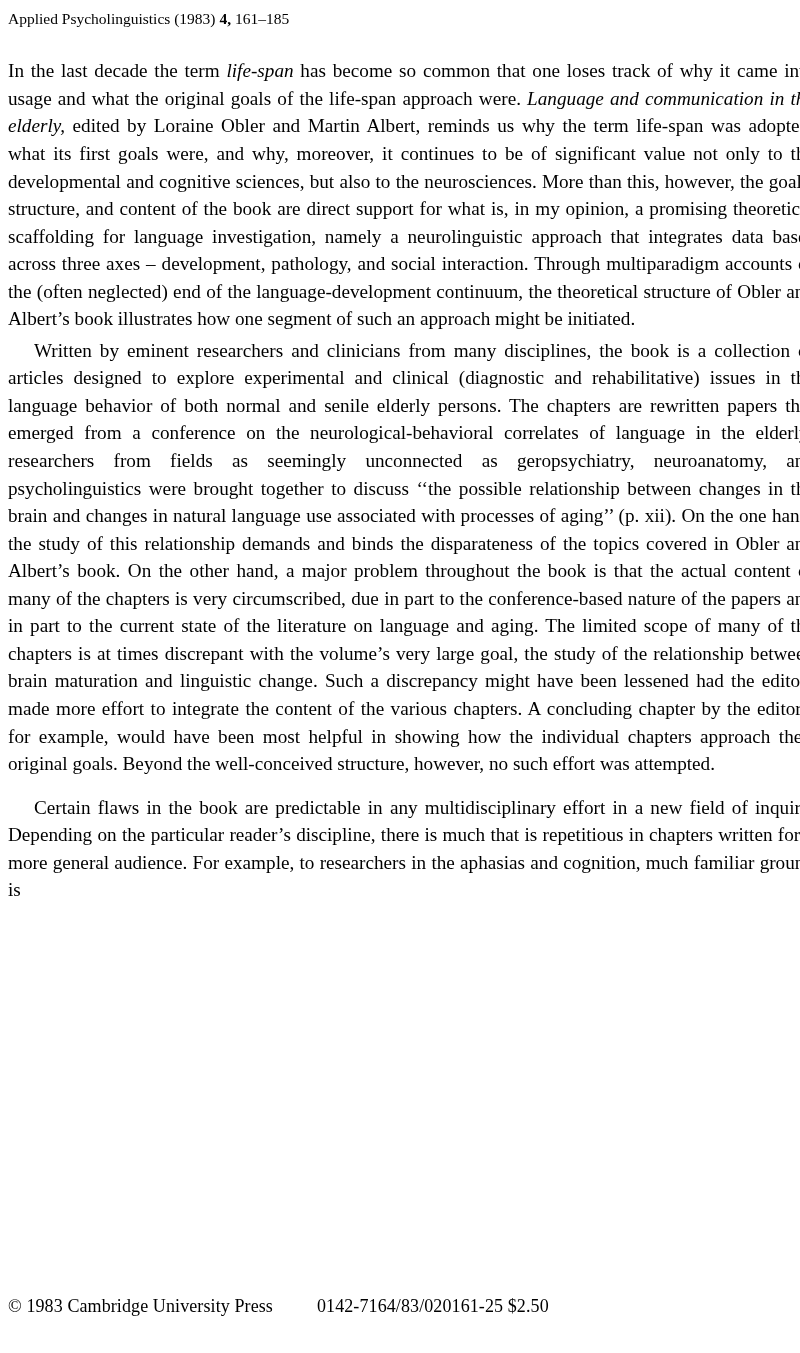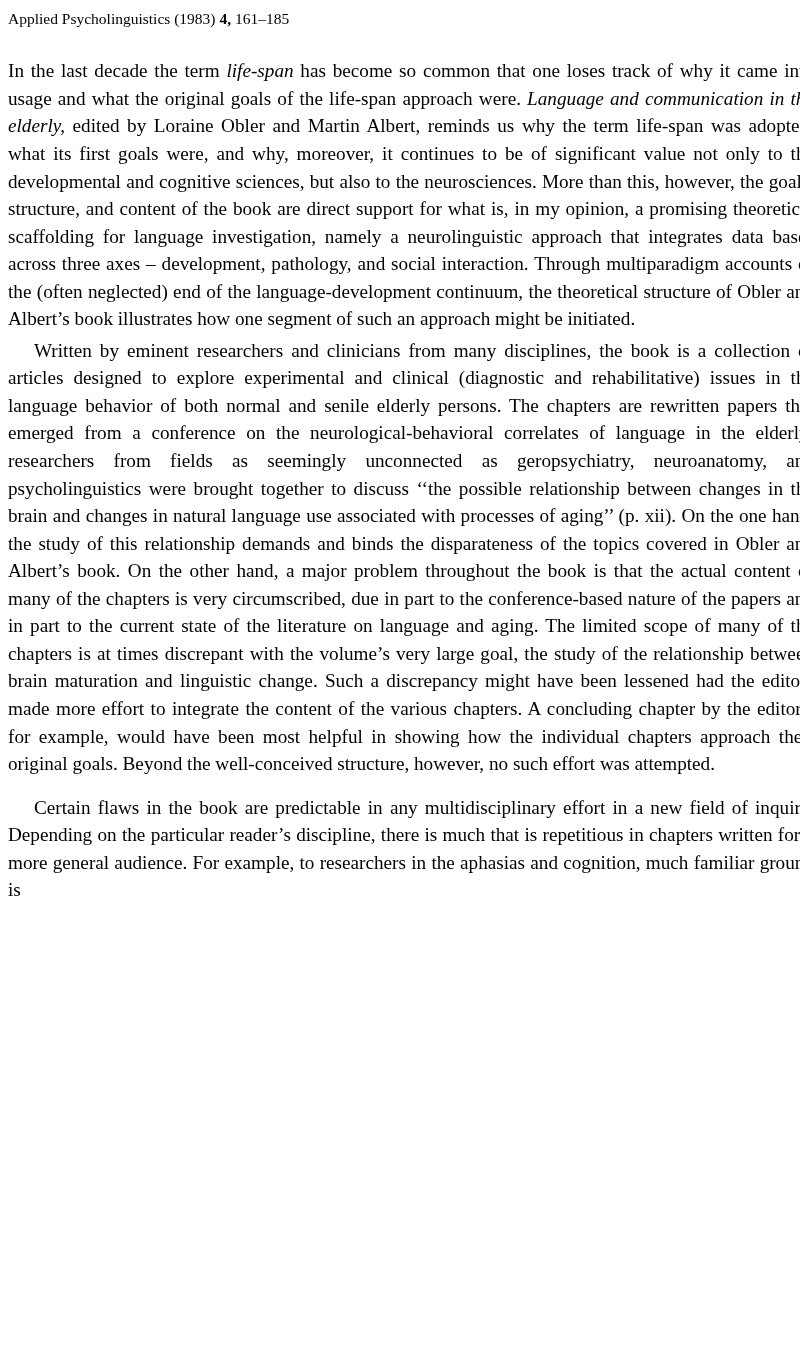--- a/index.html
+++ b/index.html
@@ -108,13 +108,16 @@
 
 
     <p class="body-text para-1"><span>In the last decade the term </span><i>life-span</i><span> has become so common that one loses track of why it came into usage and what the original goals of the life-span approach were. </span><i>Language and communication in the elderly,</i><span> edited by Loraine Obler and Martin Albert, reminds us why the term life-span was adopted, what its first goals were, and why, moreover, it continues to be of significant value not only to the developmental and cognitive sciences, but also to the neurosciences. More than this, however, the goals, structure, and content of the book are direct support for what is, in my opinion, a promising theoretical scaffolding for language investigation, namely a neurolinguistic approach that integrates data bases across three axes – development, pathology, and social interaction. Through multiparadigm accounts of the (often neglected) end of the language-development continuum, the theoretical structure of Obler and Albert’s book illustrates how one segment of such an approach might be initiated.</span></p>
 
     <p class="body-text para-2">Written by eminent researchers and clinicians from many disciplines, the book is a collection of articles designed to explore experimental and clinical (diagnostic and rehabilitative) issues in the language behavior of both normal and senile elderly persons. The chapters are rewritten papers that emerged from a conference on the neurological-behavioral correlates of language in the elderly; researchers from fields as seemingly unconnected as geropsychiatry, neuroanatomy, and psycholinguistics were brought together to discuss ‘‘the possible relationship between changes in the brain and changes in natural language use associated with processes of aging’’ (p. xii). On the one hand, the study of this relationship demands and binds the disparateness of the topics covered in Obler and Albert’s book. On the other hand, a major problem throughout the book is that the actual content of many of the chapters is very circumscribed, due in part to the conference-based nature of the papers and in part to the current state of the literature on language and aging. The limited scope of many of the chapters is at times discrepant with the volume’s very large goal, the study of the relationship between brain maturation and linguistic change. Such a discrepancy might have been lessened had the editors made more effort to integrate the content of the various chapters. A concluding chapter by the editors, for example, would have been most helpful in showing how the individual chapters approach their original goals. Beyond the well-conceived structure, however, no such effort was attempted.</p>
 
     <p class="body-text para-3">Certain flaws in the book are predictable in any multidisciplinary effort in a new field of inquiry. Depending on the particular reader’s discipline, there is much that is repetitious in chapters written for a more general audience. For example, to researchers in the aphasias and cognition, much familiar ground is</p>
 
   </div>
 
+  <div class="footer">
+    <span class="copy">©  1983 Cambridge University Press</span><span class="issn">0142-7164/83/020161-25 $2.50</span>
+  </div>
 </div>
 
 </body></html>

